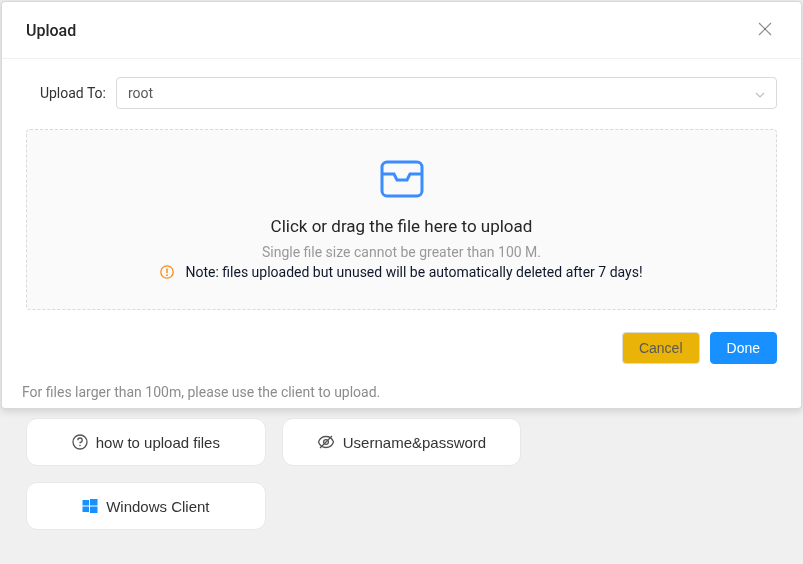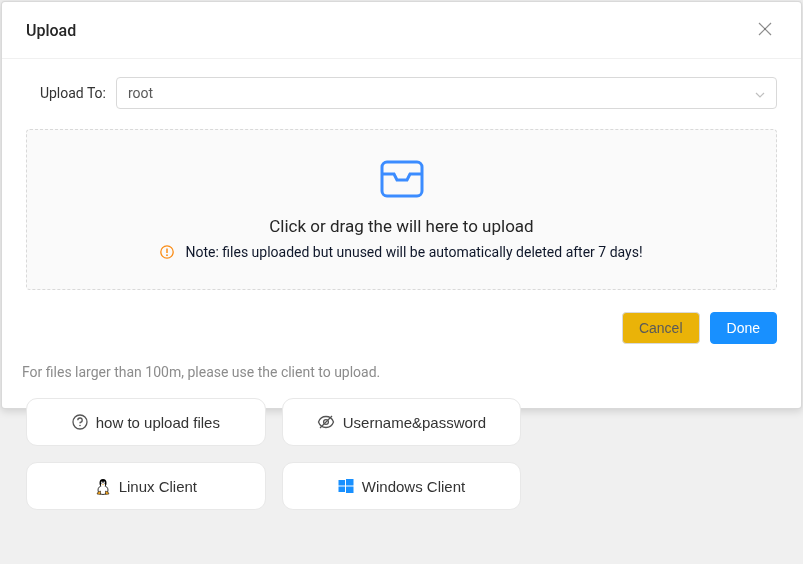--- a/index.html
+++ b/index.html
@@ -203,21 +203,22 @@
       </div>
     </div>
 
     <div class="dropzone">
       <div class="dropzone-icon">
         <svg width="44" height="38" viewBox="0 0 44 38" fill="none">
           <rect x="2" y="2" width="40" height="34" rx="5" stroke="#3b8cff" stroke-width="3"></rect>
           <path d="M2 14 L14 14 L17 20 L27 20 L30 14 L42 14" stroke="#3b8cff" stroke-width="3" fill="none"></path>
         </svg>
       </div>
-      <div class="dropzone-title">Click or drag the will here to upload</div>
+      <div class="dropzone-title">Click or drag the file here to upload</div>
+      <div class="dropzone-sub">Single file size cannot be greater than 100 M.</div>
       <div class="dropzone-note">
         <span class="note-icon">
           <svg width="14" height="14" viewBox="0 0 14 14">
               <circle cx="7" cy="7" r="6.2" stroke="#fa8c16" stroke-width="1.3" fill="none"></circle>
               <line x1="7" y1="3.5" x2="7" y2="8" stroke="#fa8c16" stroke-width="1.5"></line>
               <circle cx="7" cy="10.2" r="0.9" fill="#fa8c16"></circle>
             </svg>
         </span>
         <span>Note: files uploaded but unused will be automatically deleted after 7 days!</span>
       </div>
@@ -250,37 +251,20 @@
             </svg>
         </span>
         <span>Username&amp;password</span>
       </button>
       <div></div>
     </div>
 
     <div class="grid row2">
       <button class="option-btn">
         <span class="opt-icon">
-          <svg width="16" height="18" viewBox="0 0 16 18">
-              <ellipse cx="8" cy="6" rx="3.5" ry="4" fill="#000"></ellipse>
-              <ellipse cx="8" cy="13" rx="5" ry="4.5" fill="#fff" stroke="#000" stroke-width="0.8"></ellipse>
-              <ellipse cx="8" cy="8" rx="2.2" ry="2" fill="#fff"></ellipse>
-              <circle cx="6.8" cy="5.5" r="0.9" fill="#fff"></circle>
-              <circle cx="9.2" cy="5.5" r="0.9" fill="#fff"></circle>
-              <circle cx="7" cy="5.7" r="0.4" fill="#000"></circle>
-              <circle cx="9" cy="5.7" r="0.4" fill="#000"></circle>
-              <path d="M6.8 7.2 L8 8.2 L9.2 7.2 Z" fill="#f5a623"></path>
-              <path d="M3 15 L2 17 L5.5 17.5 L5.5 14 Z" fill="#f5a623" stroke="#000" stroke-width="0.5"></path>
-              <path d="M13 15 L14 17 L10.5 17.5 L10.5 14 Z" fill="#f5a623" stroke="#000" stroke-width="0.5"></path>
-            </svg>
-        </span>
-        <span>Linux Client</span>
-      </button>
-      <button class="option-btn">
-        <span class="opt-icon">
           <svg width="16" height="16" viewBox="0 0 16 16">
               <rect x="0.5" y="2" width="6.5" height="5.5" fill="#1890ff"></rect>
               <rect x="8" y="1" width="7.5" height="6.5" fill="#1890ff"></rect>
               <rect x="0.5" y="8.5" width="6.5" height="5.5" fill="#1890ff"></rect>
               <rect x="8" y="8.5" width="7.5" height="6.5" fill="#1890ff"></rect>
             </svg>
         </span>
         <span>Windows Client</span>
       </button>
     </div>

